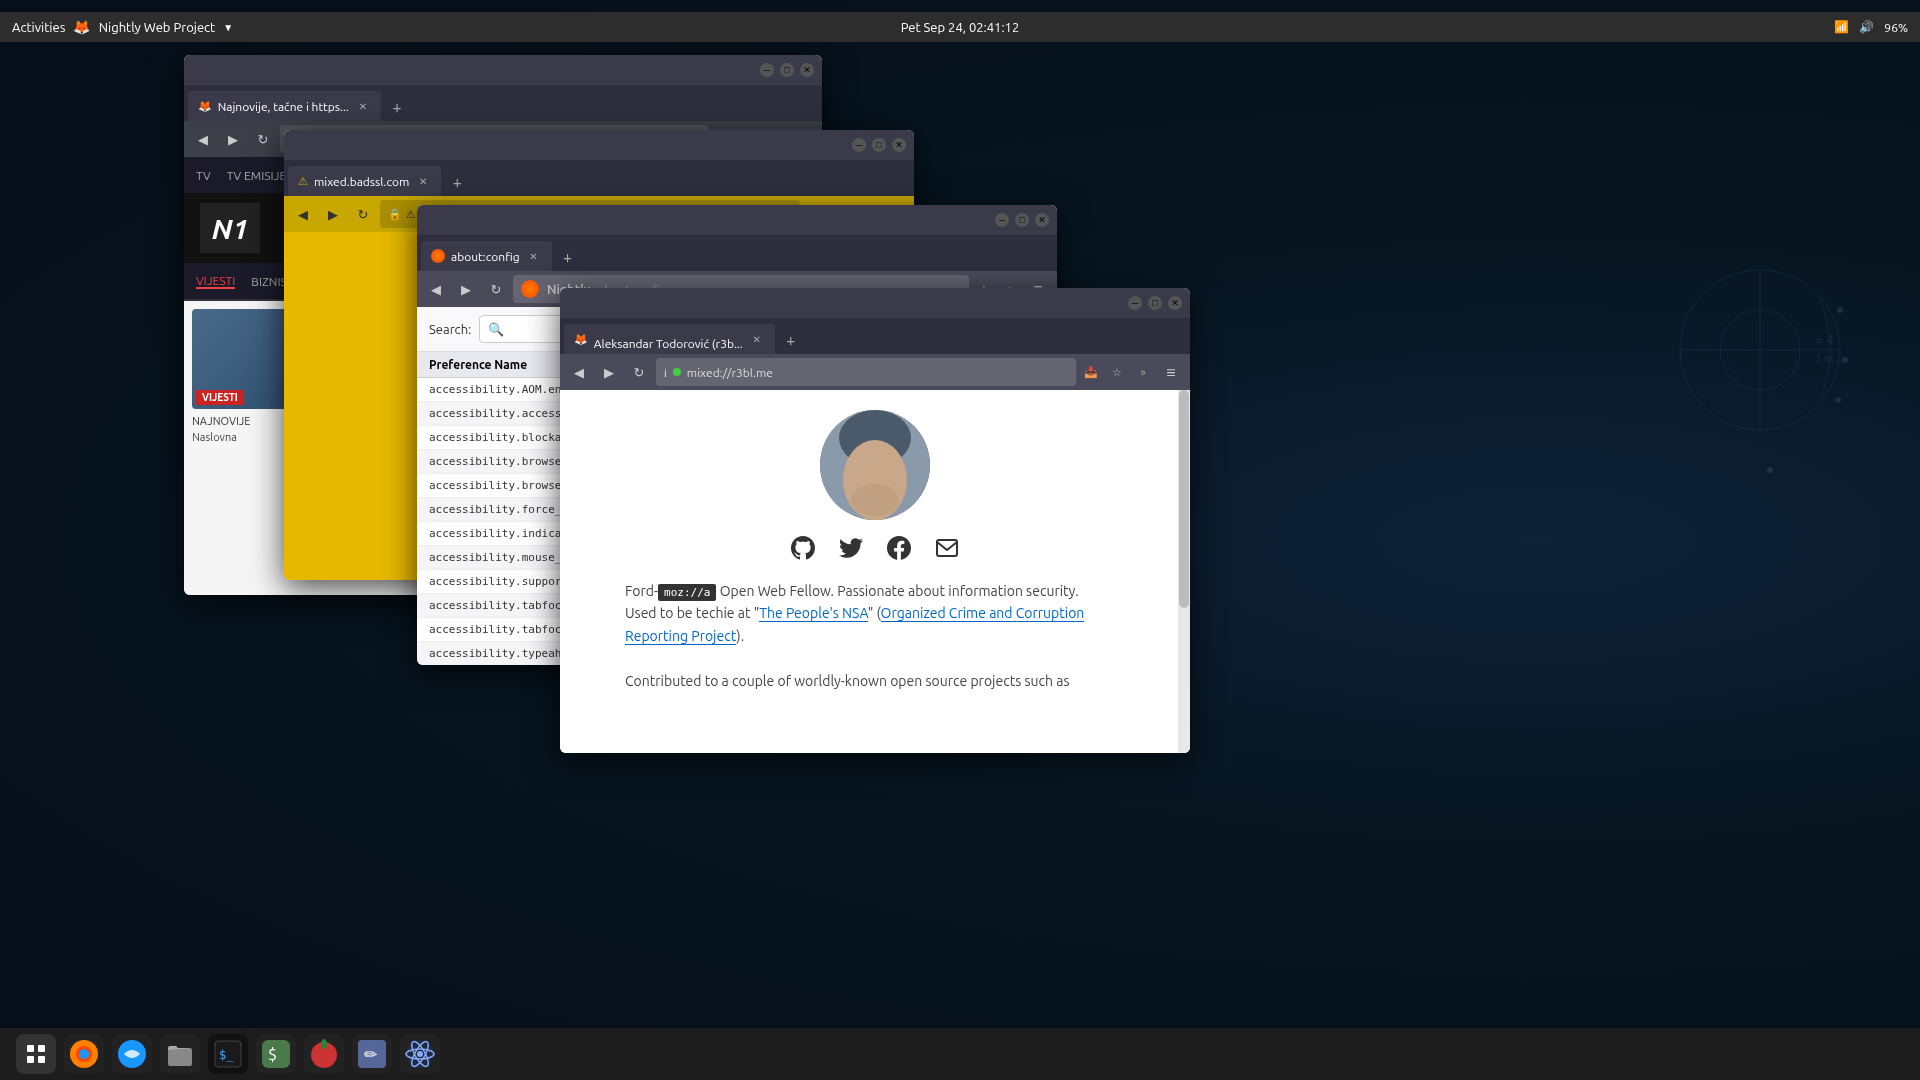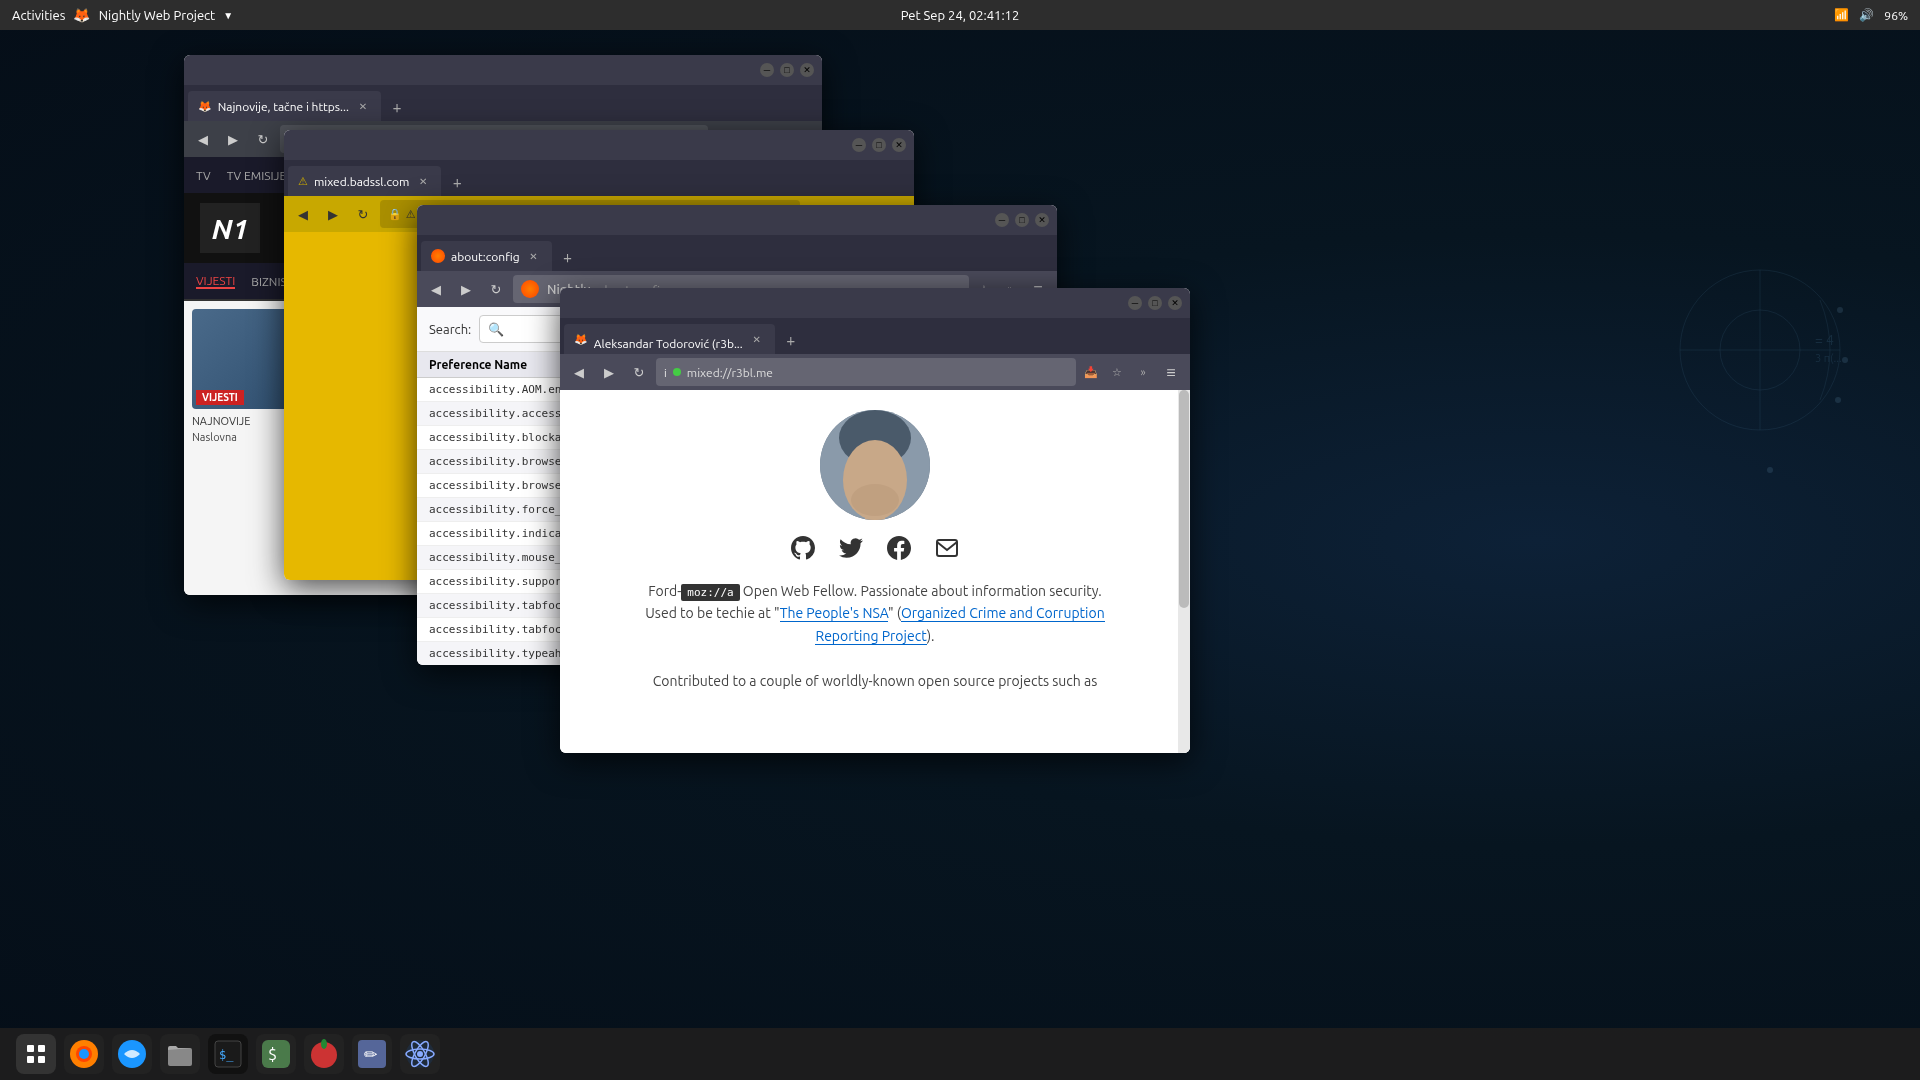--- a/index.html
+++ b/index.html
@@ -25,21 +25,21 @@
       right: 60px;
       top: 200px;
       width: 200px;
       height: 300px;
       opacity: 0.3;
     }
 
     
     .topbar {
       position: absolute;
-      top: 0;
+      top: 12px;
       left: 0;
       right: 0;
       height: 30px;
       background: #2d2d2d;
       display: flex;
       align-items: center;
       justify-content: space-between;
       padding: 0 12px;
       z-index: 1000;
       color: #fff;
@@ -444,21 +444,20 @@
     .r3bl-social {
       display: flex;
       gap: 24px;
       margin-bottom: 16px;
       font-size: 22px;
       color: #333;
     }
     .r3bl-bio {
       font-size: 14px;
       color: #444;
-      text-align: center;
       max-width: 500px;
       line-height: 1.6;
     }
     .r3bl-bio a { color: #0066cc; text-decoration: none; border-bottom: 1px solid #0066cc; }
     .moza-badge {
       background: #333;
       color: #fff;
       font-size: 11px;
       padding: 2px 6px;
       border-radius: 2px;

